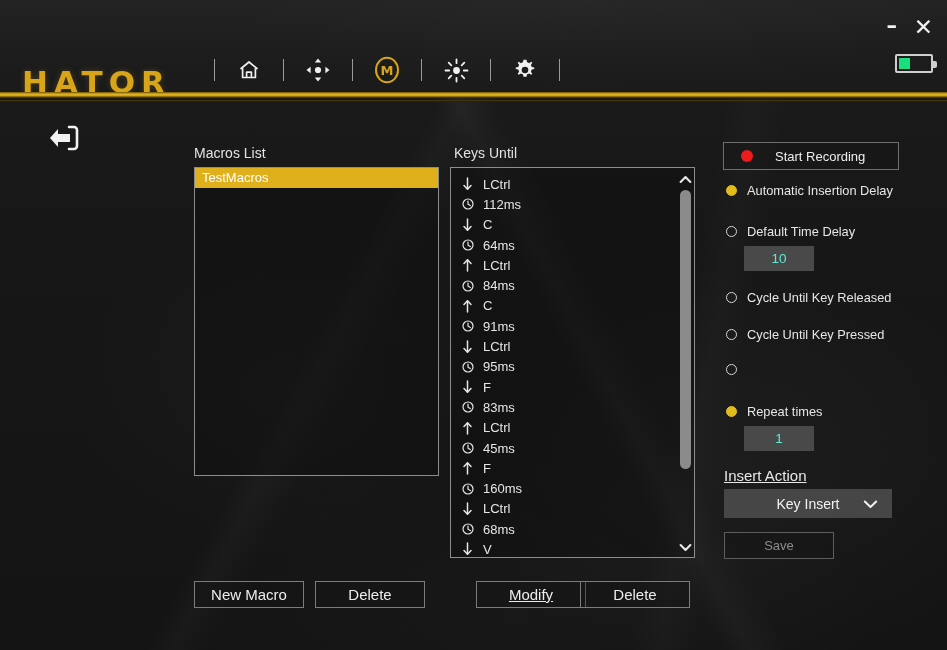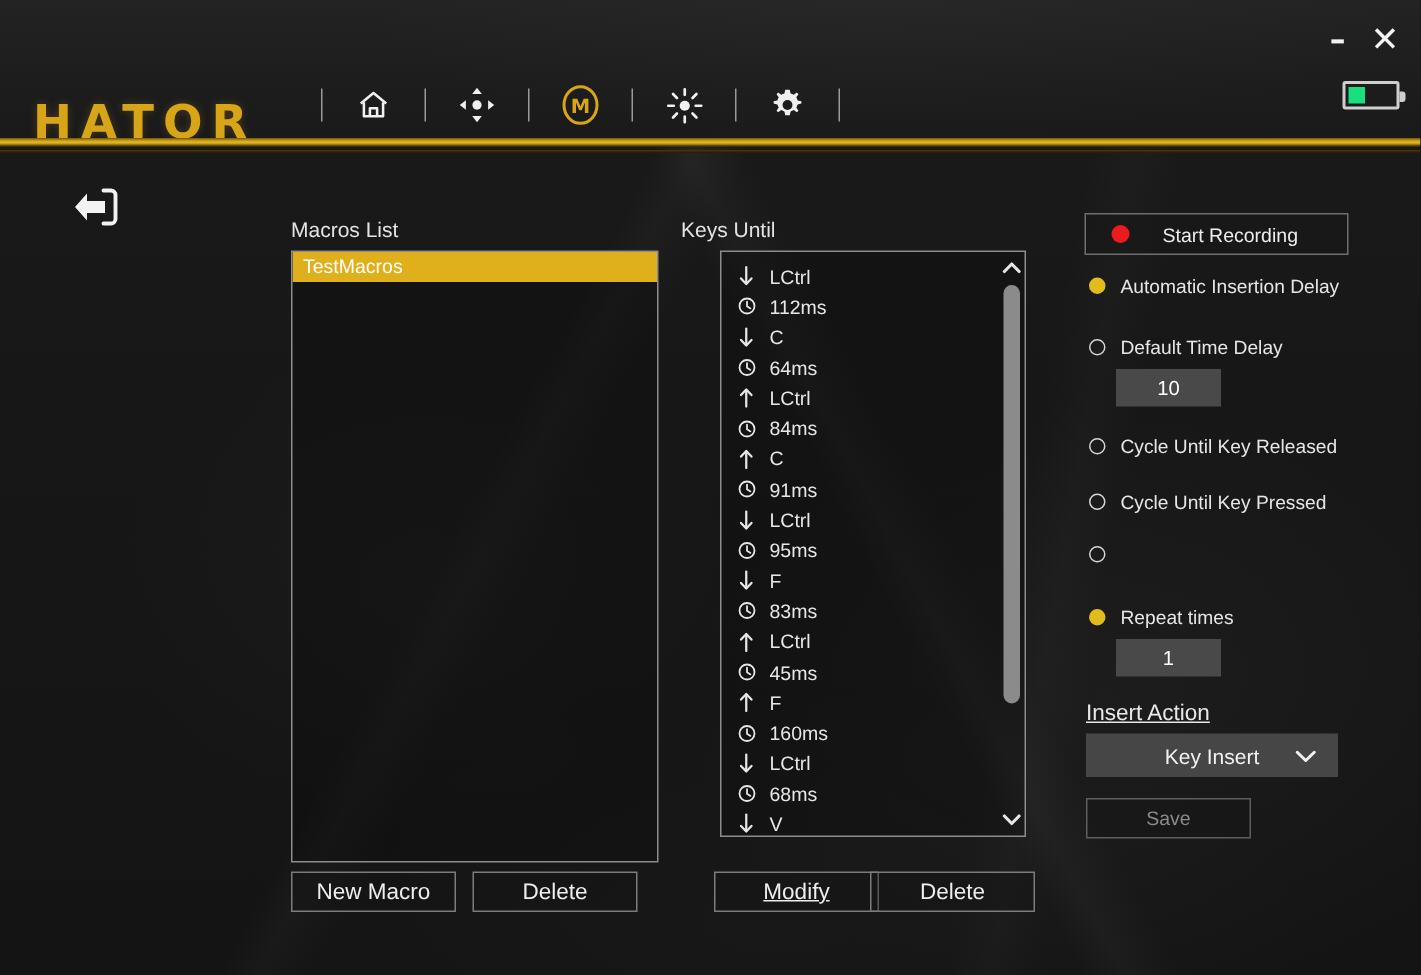--- a/index.html
+++ b/index.html
@@ -140,22 +140,22 @@
   #lbl-macros { left: 194px; top: 145px; }
   #lbl-keys   { left: 454px; top: 145px; }
 
   
   .listbox {
     position: absolute;
     border: 1px solid #8d8d8d;
     background: rgba(10,10,10,0.30);
     overflow: hidden;
   }
-  #macros-box { left: 194px; top: 167px; width: 245px; height: 408px; }
-  #keys-box   { left: 480px; top: 167px; width: 204px; height: 391px; }
+  #macros-box { left: 194px; top: 167px; width: 245px; height: 309px; }
+  #keys-box   { left: 450px; top: 167px; width: 245px; height: 391px; }
 
   .macro-item {
     height: 20px;
     line-height: 20px;
     padding-left: 7px;
     font-size: 13px;
     color: #ddd;
     cursor: pointer;
   }
   .macro-item.selected {
@@ -266,21 +266,21 @@
   }
   .radio.on {
     background: #e2bb1c;
     border-color: #e2bb1c;
   }
 
   .num-input {
     width: 70px; height: 25px;
     background: #494949;
     border: none;
-    color: #ffffff;
+    color: #5eead4;
     text-align: center;
     font-size: 13.5px;
     font-family: "Liberation Sans", sans-serif;
     outline: none;
   }
 
   .panel-label {
     font-size: 15px;
     color: #e8e8e8;
     text-decoration: underline;

